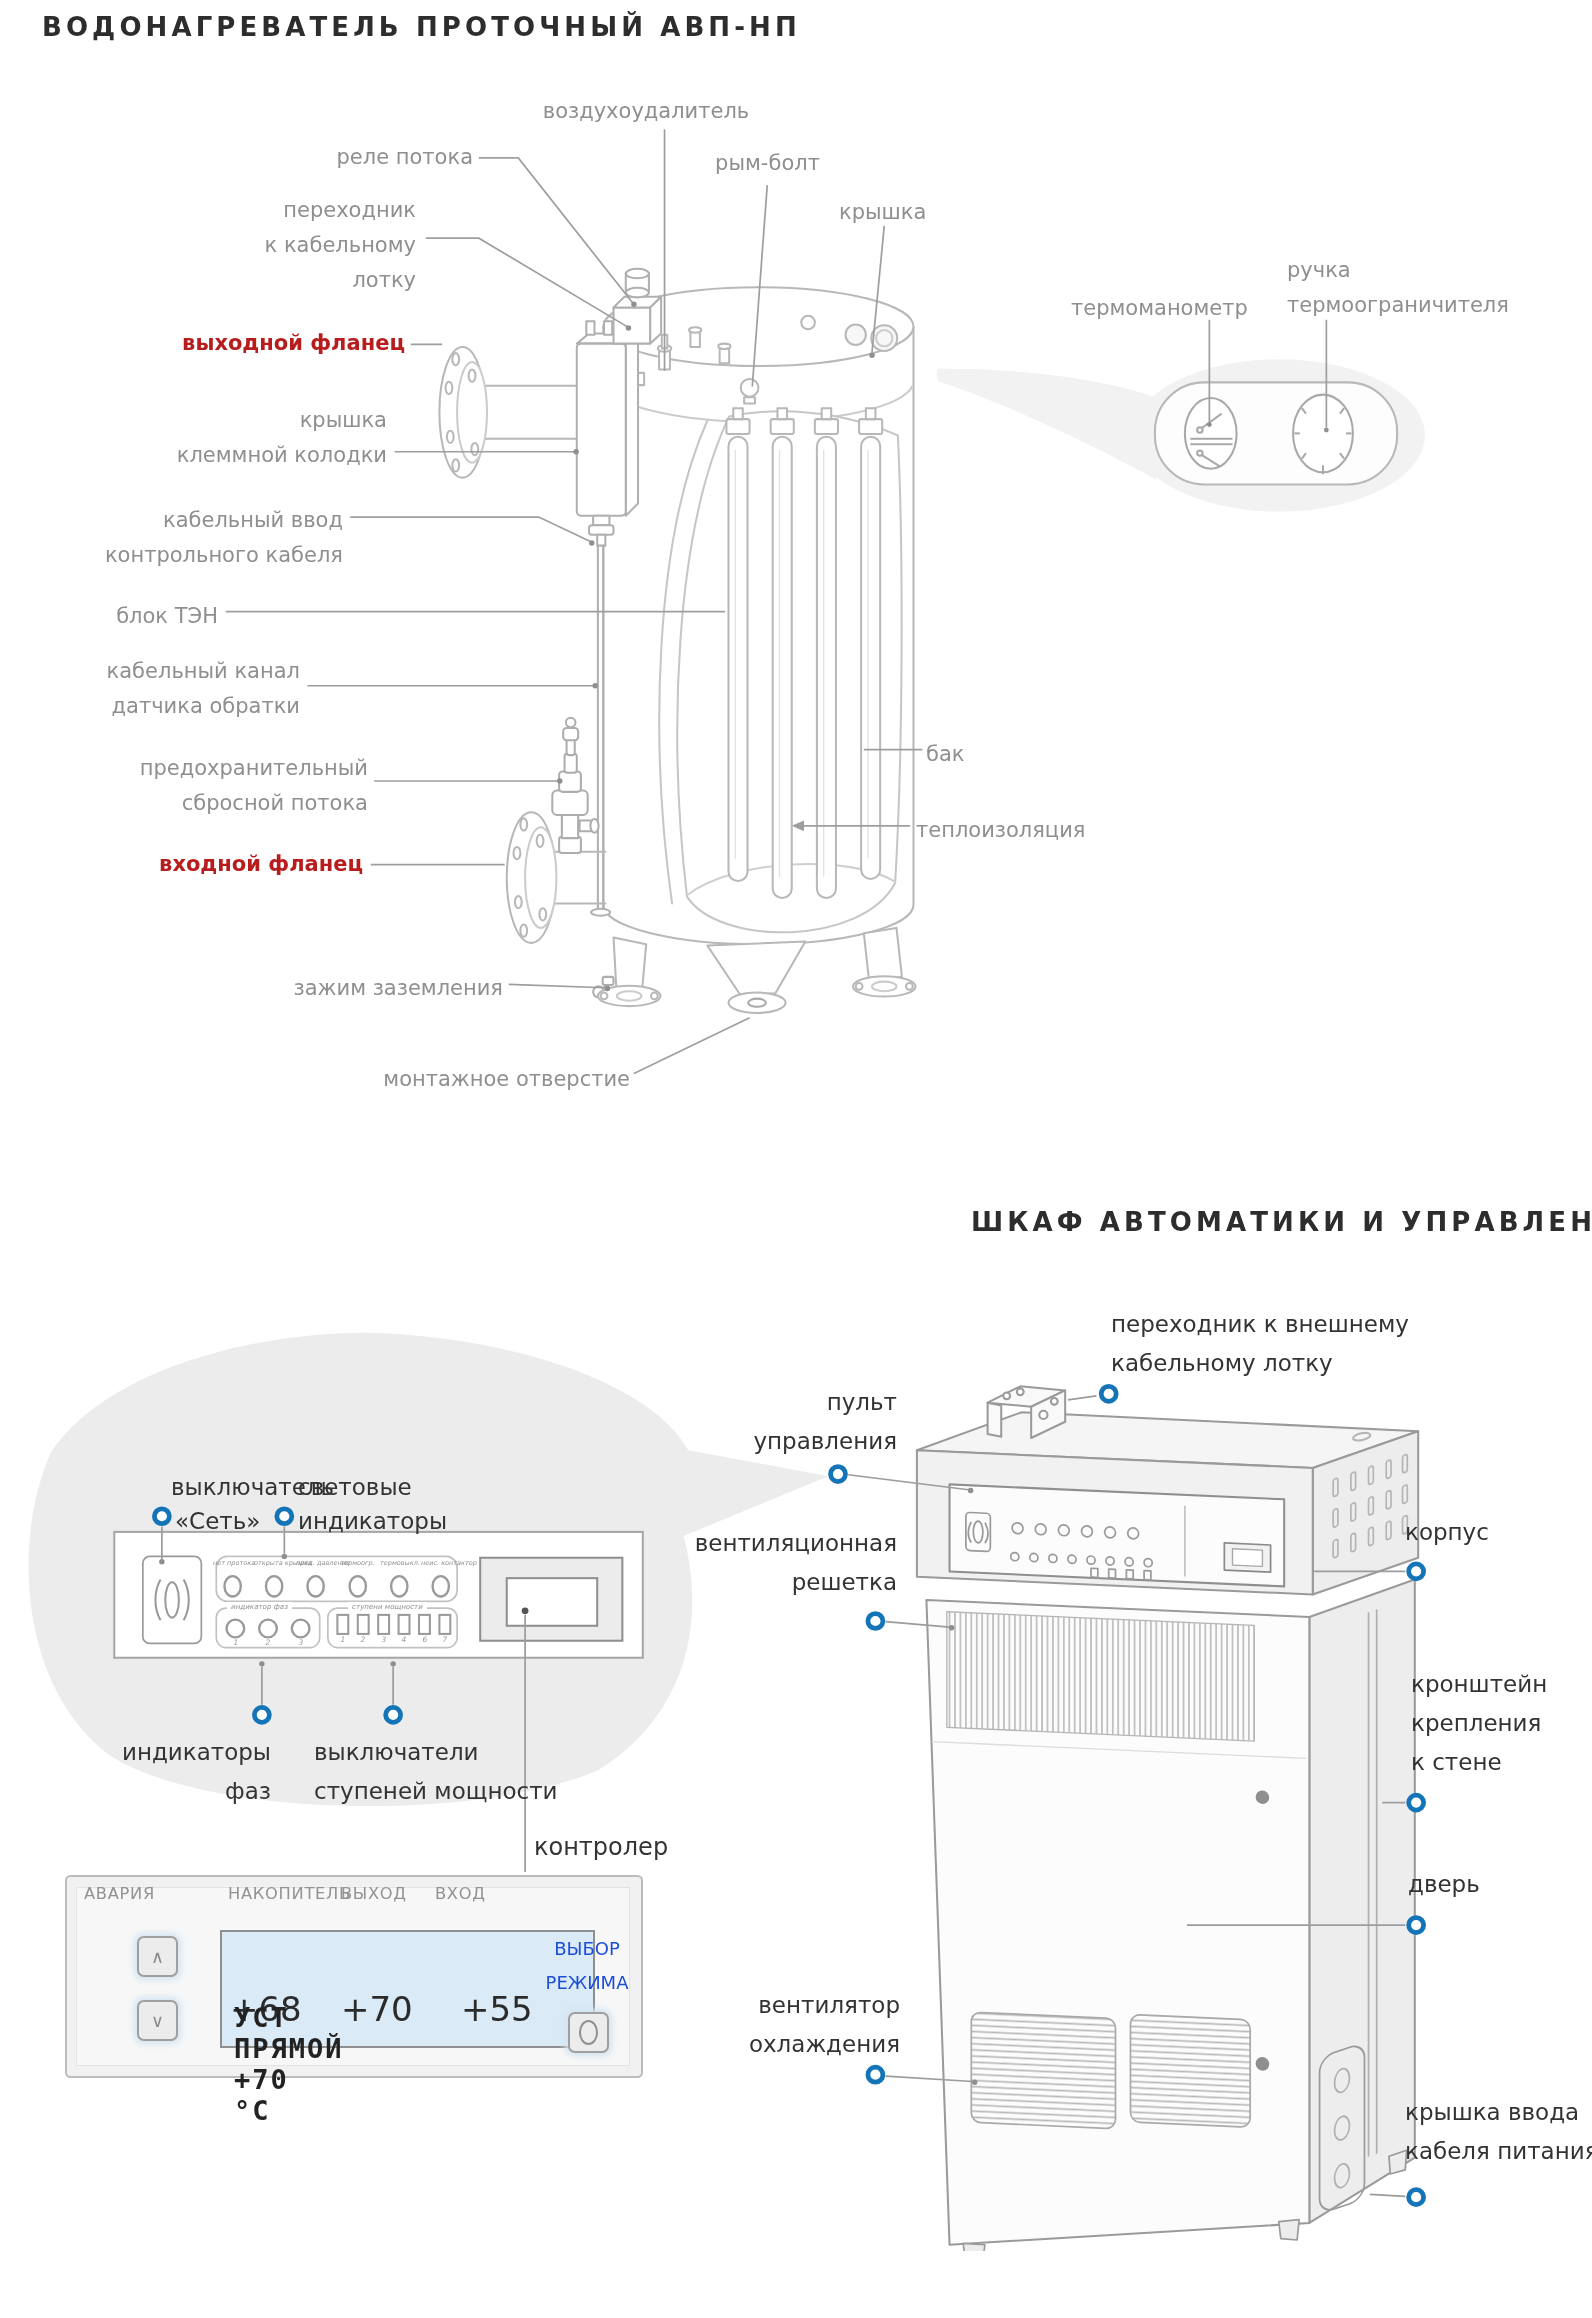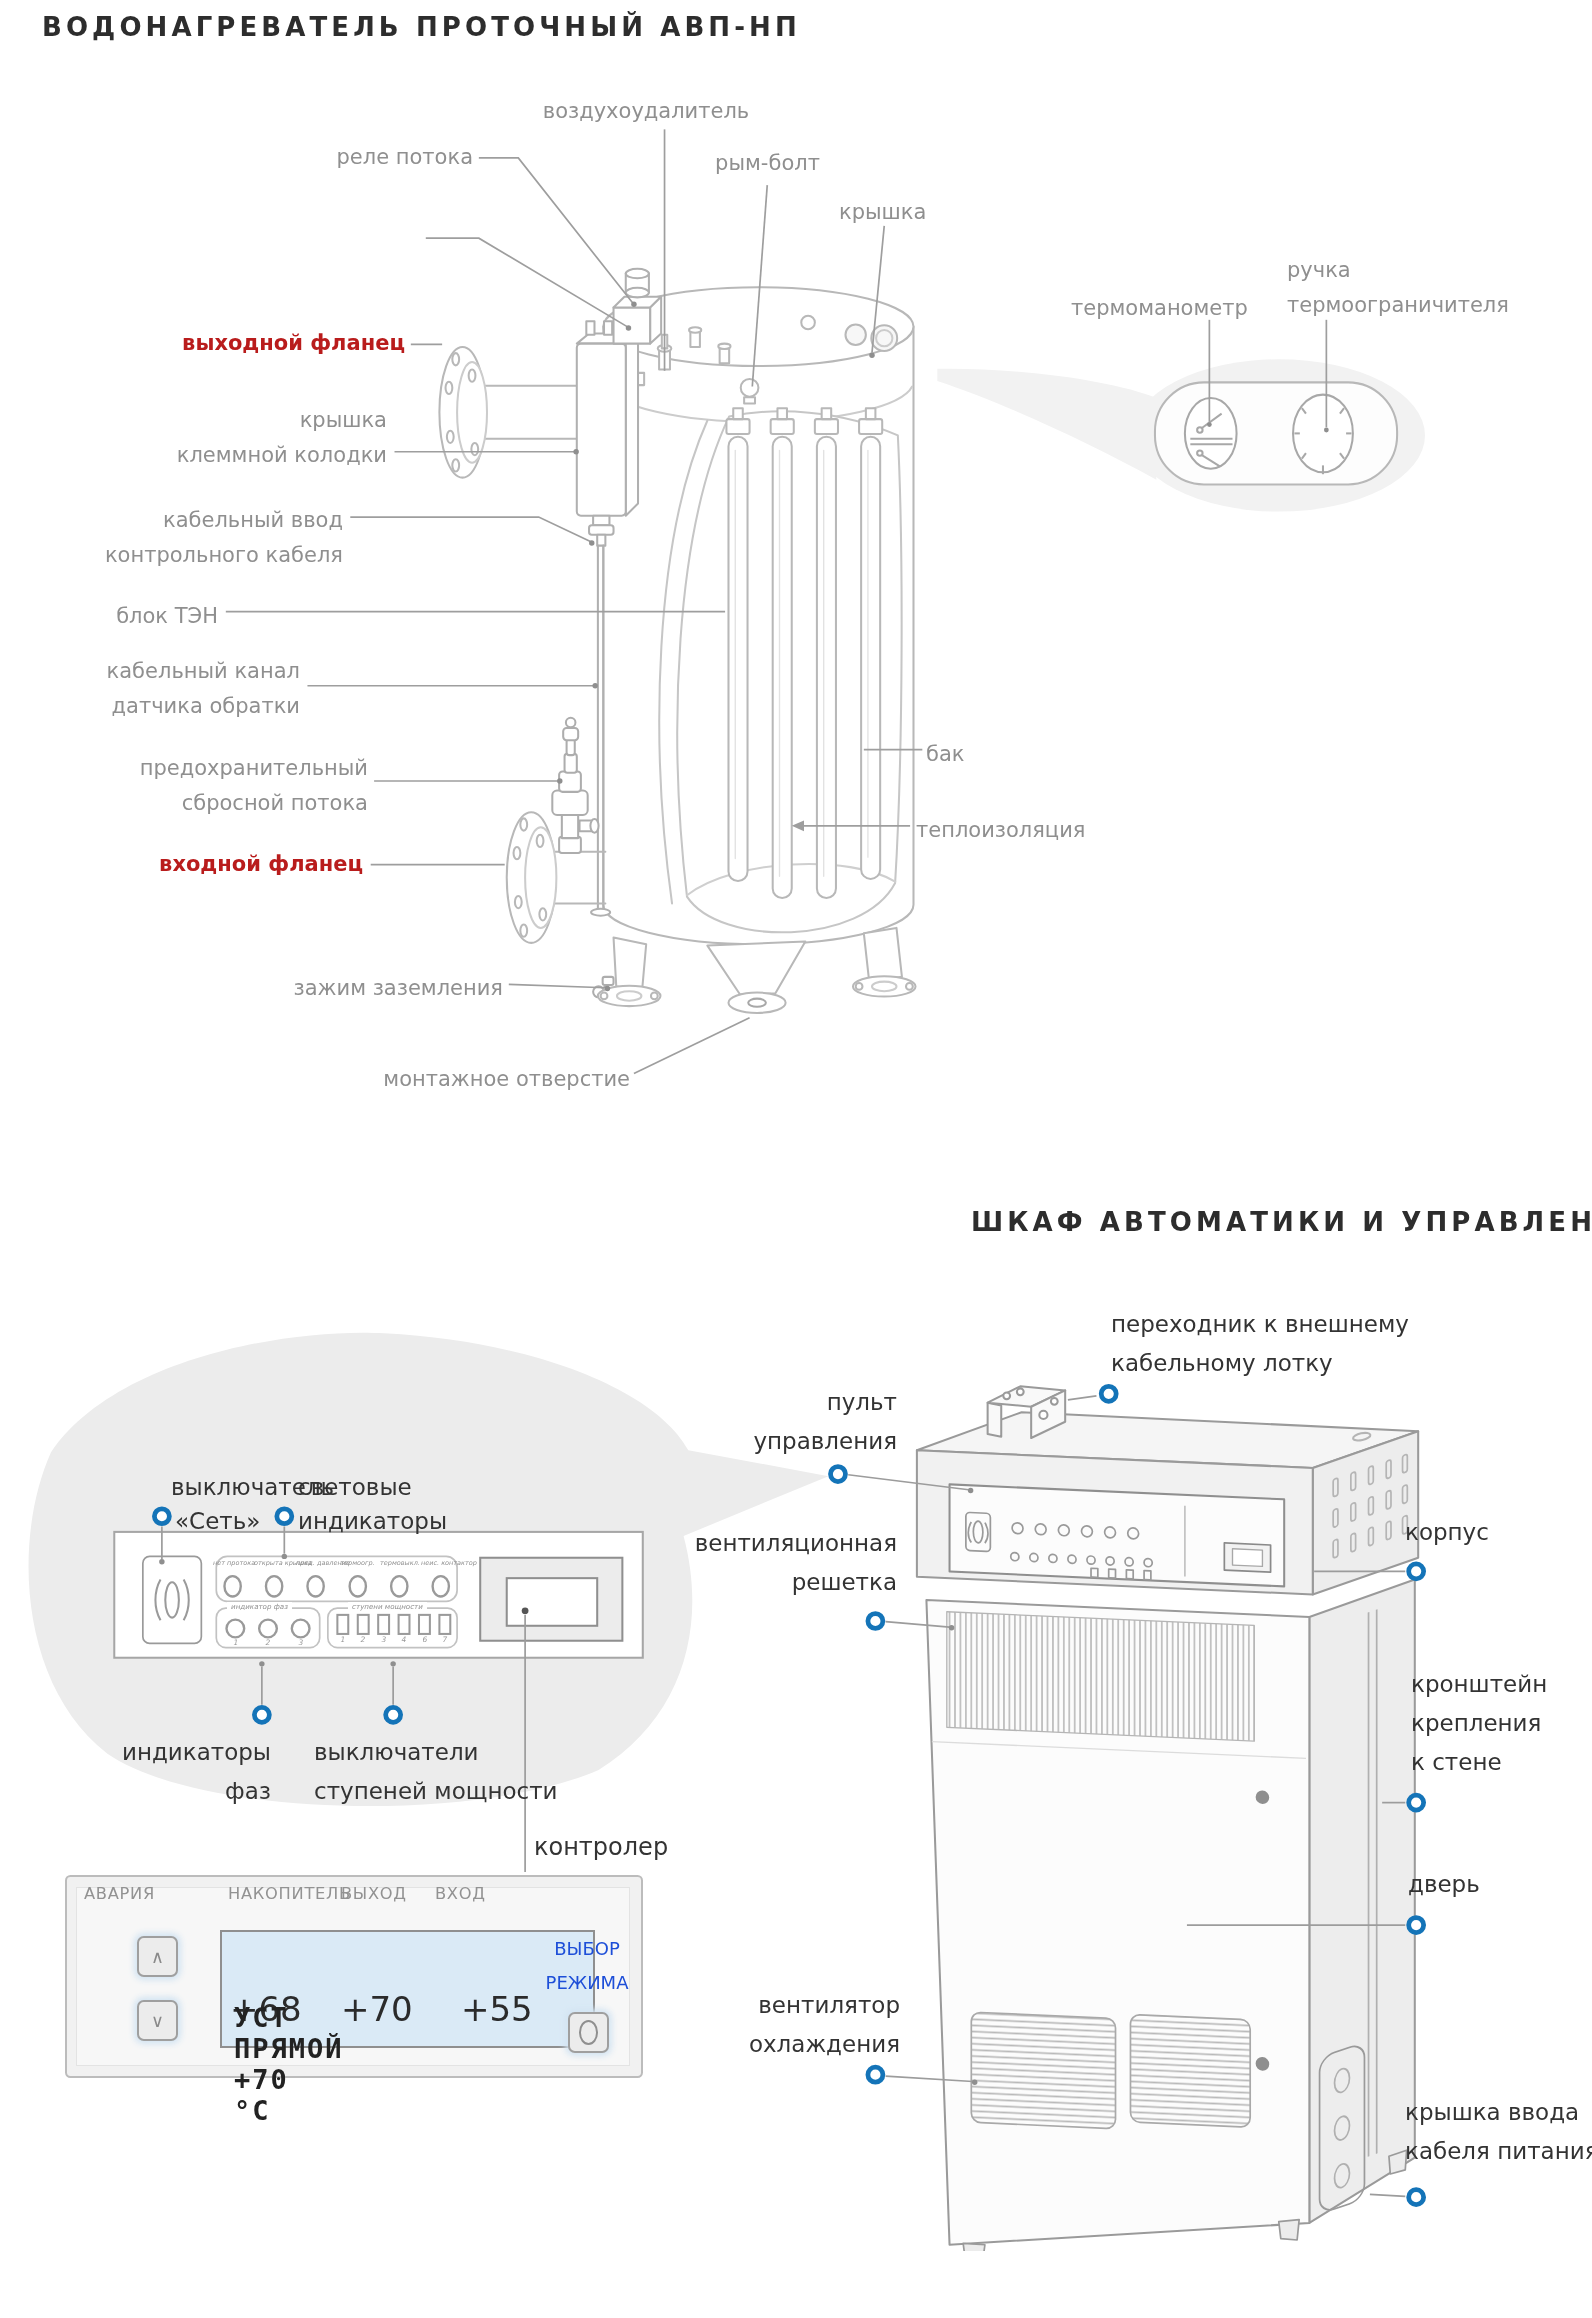--- a/index.html
+++ b/index.html
@@ -404,20 +404,25 @@
   <g>
     <circle cx="252" cy="2786" r="13" fill="#fff" stroke="#b3b3b3" stroke-width="3"></circle>
     <circle cx="252" cy="2786" r="7" fill="#e98b8b" stroke="none"></circle>
   </g>
 </svg>
 
 <div class="lab ttl" style="left:42px;top:12.2px;">ВОДОНАГРЕВАТЕЛЬ ПРОТОЧНЫЙ АВП-НП</div>
 
 <div class="lab g1 ctr" style="left:537px;top:94px;width:218px;">воздухоудалитель</div>
 <div class="lab g1 ra" style="right:1120px;top:140px;">реле потока</div>
+<div class="lab g1 ra" style="right:1177px;top:193px;">
+  <div>переходник</div>
+  <div>к кабельному</div>
+  <div>лотку</div>
+</div>
 <div class="lab g1 ctr" style="left:713px;top:146px;width:109px;">рым-болт</div>
 <div class="lab g1" style="left:839px;top:195px;">крышка</div>
 <div class="lab g1b ra" style="right:1188px;top:331px;">выходной фланец</div>
 <div class="lab g1 ra" style="right:1206px;top:403px;">
   <div>крышка</div>
   <div>клеммной колодки</div>
 </div>
 <div class="lab g1 ra" style="right:1250px;top:503px;">
   <div>кабельный ввод</div>
   <div>контрольного кабеля</div>

